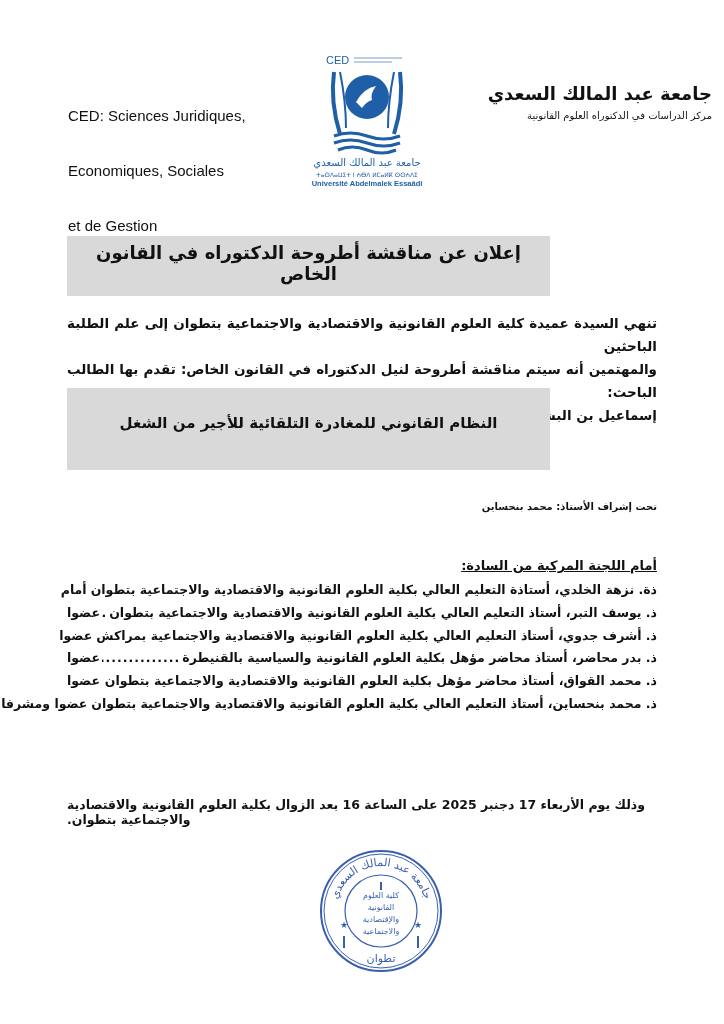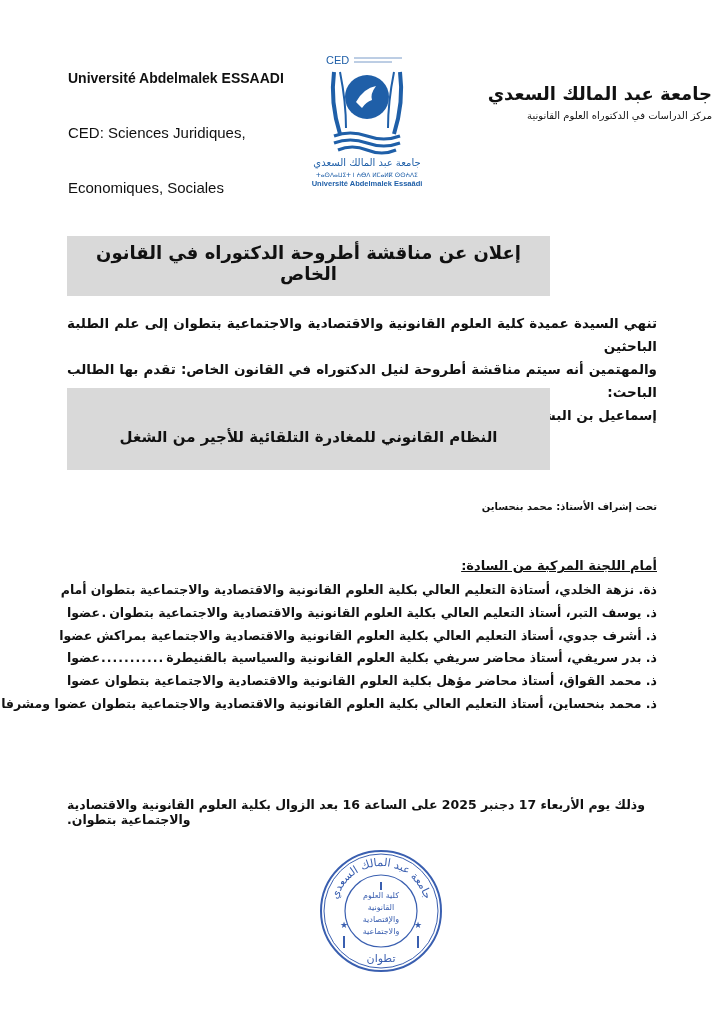--- a/index.html
+++ b/index.html
@@ -8,36 +8,35 @@
   .hdr-fr .univ { font-weight:bold; font-size:14px; line-height:17px; white-space:nowrap; }
   .hdr-fr .ced { font-size:15px; line-height:19px;margin-top:36px; }
   .logo { position:absolute; left:312px; top:52px; width:110px; height:140px; }
   .hdr-ar { position:absolute; right:12px; top:82px; width:300px; direction:rtl; text-align:right; font-family:"DejaVu Sans", sans-serif; }
   .hdr-ar .t1 { font-weight:bold; font-size:18px; line-height:24px; }
   .hdr-ar .t2 { font-size:10px; line-height:19px; }
   .banner { position:absolute; left:67px; width:483px; background:#d9d9d9; direction:rtl; text-align:center; }
   .banner.title { top:236px; height:60px; }
   .banner.title span { display:block; padding-top:6px; font-size:18px; font-weight:bold; }
   .banner.topic { top:388px; height:82px; }
-  .banner.topic span { display:block; padding-top:40px; font-size:15px; font-weight:bold; }
+  .banner.topic span { display:block; padding-top:26px; font-size:15px; font-weight:bold; }
   .para { position:absolute; left:67px; width:590px; top:312px; direction:rtl; text-align:justify; font-size:13.5px; line-height:23px; font-weight:bold; }
   .para .l { display:block; }
   .sup { position:absolute; right:67px; top:501px; direction:rtl; font-size:10px; font-weight:bold; }
   .jury-h { position:absolute; right:67px; top:558px; direction:rtl; font-size:13px; font-weight:bold; text-decoration:underline;margin-left:36px; }
   .jury { position:absolute; left:67px; width:590px; top:582px; direction:rtl; }
   .jury .row { display:flex; justify-content:space-between; align-items:baseline; font-size:12.5px; font-weight:bold; height:22.8px; white-space:nowrap; }
   .jury .row .dots { flex:1; overflow:hidden; letter-spacing:1px; color:#111; margin:0 2px; }
   .footer-line { position:absolute; left:67px; width:590px; top:797px; direction:rtl; font-size:12.5px; font-weight:bold; text-align:left; }
   .stamp { position:absolute; left:318px; top:848px; width:126px; height:126px; }
 </style>
 </head>
 <body>
 
 <div class="hdr-fr">
-  <div class="univ">Université Abdelmalek ESSAADI</div>
   <div class="ced">CED: Sciences Juridiques,</div>
   <div class="ced">Economiques, Sociales</div>
   <div class="ced">et de Gestion</div>
 </div>
 
 <div class="logo">
   <svg width="110" height="140" viewBox="0 0 110 140">
     <text x="14" y="12" font-family="Liberation Sans, sans-serif" font-size="11" fill="#1f5fa8">CED</text>
     <line x1="42" y1="6" x2="90" y2="6" stroke="#7a9cc9" stroke-width="1"></line>
     <line x1="42" y1="10" x2="80" y2="10" stroke="#7a9cc9" stroke-width="1"></line>
@@ -89,21 +88,21 @@
     <span>ذ. يوسف التبر، أستاذ التعليم العالي بكلية العلوم القانونية والاقتصادية والاجتماعية بتطوان</span>
     <span class="dots">........................................................................................</span>
     <span>عضوا</span>
   </div>
   <div class="row">
     <span>ذ. أشرف جدوي، أستاذ التعليم العالي بكلية العلوم القانونية والاقتصادية والاجتماعية بمراكش</span>
     <span class="dots">........................................................................................</span>
     <span>عضوا</span>
   </div>
   <div class="row">
-    <span>ذ. بدر سريفي، أستاذ محاضر سريفي بكلية العلوم القانونية والسياسية بالقنيطرة</span>
+    <span>ذ. بدر محاضر، أستاذ محاضر مؤهل بكلية العلوم القانونية والسياسية بالقنيطرة</span>
     <span class="dots">........................................................................................</span>
     <span>عضوا</span>
   </div>
   <div class="row">
     <span>ذ. محمد القواق، أستاذ محاضر مؤهل بكلية العلوم القانونية والاقتصادية والاجتماعية بتطوان</span>
     <span class="dots">........................................................................................</span>
     <span>عضوا</span>
   </div>
   <div class="row">
     <span>ذ. محمد بنحساين، أستاذ التعليم العالي بكلية العلوم القانونية والاقتصادية والاجتماعية بتطوان</span>

